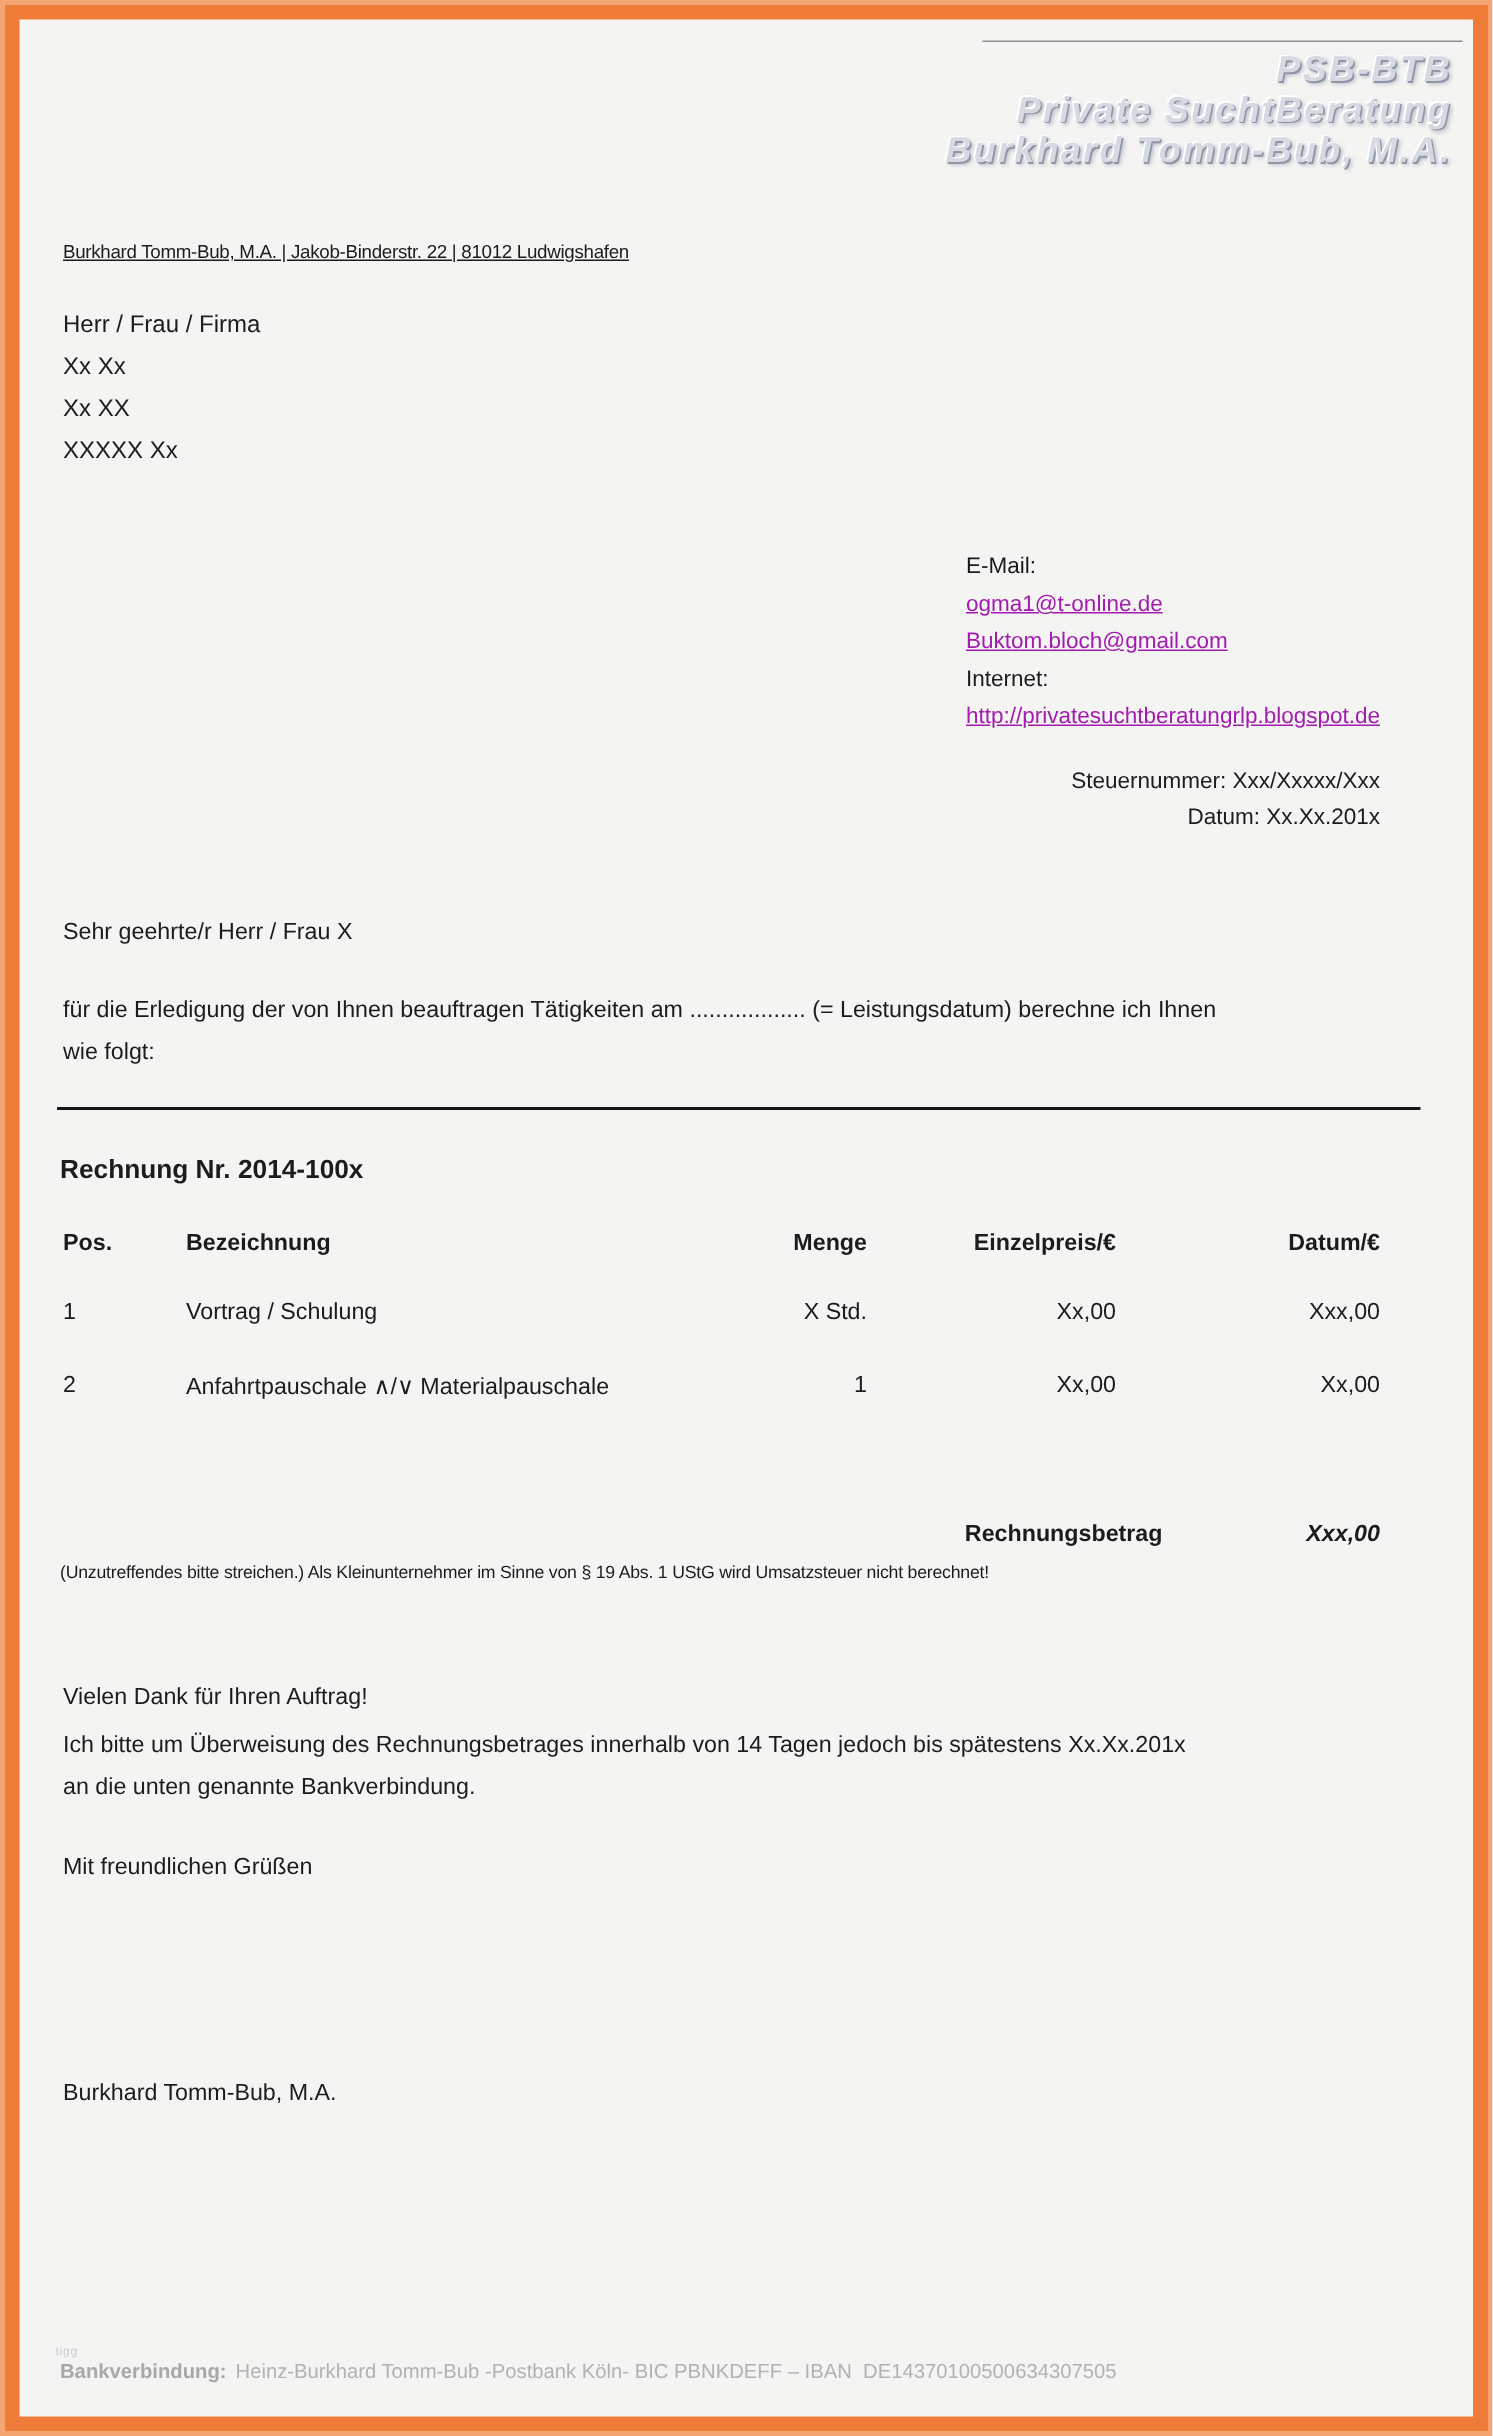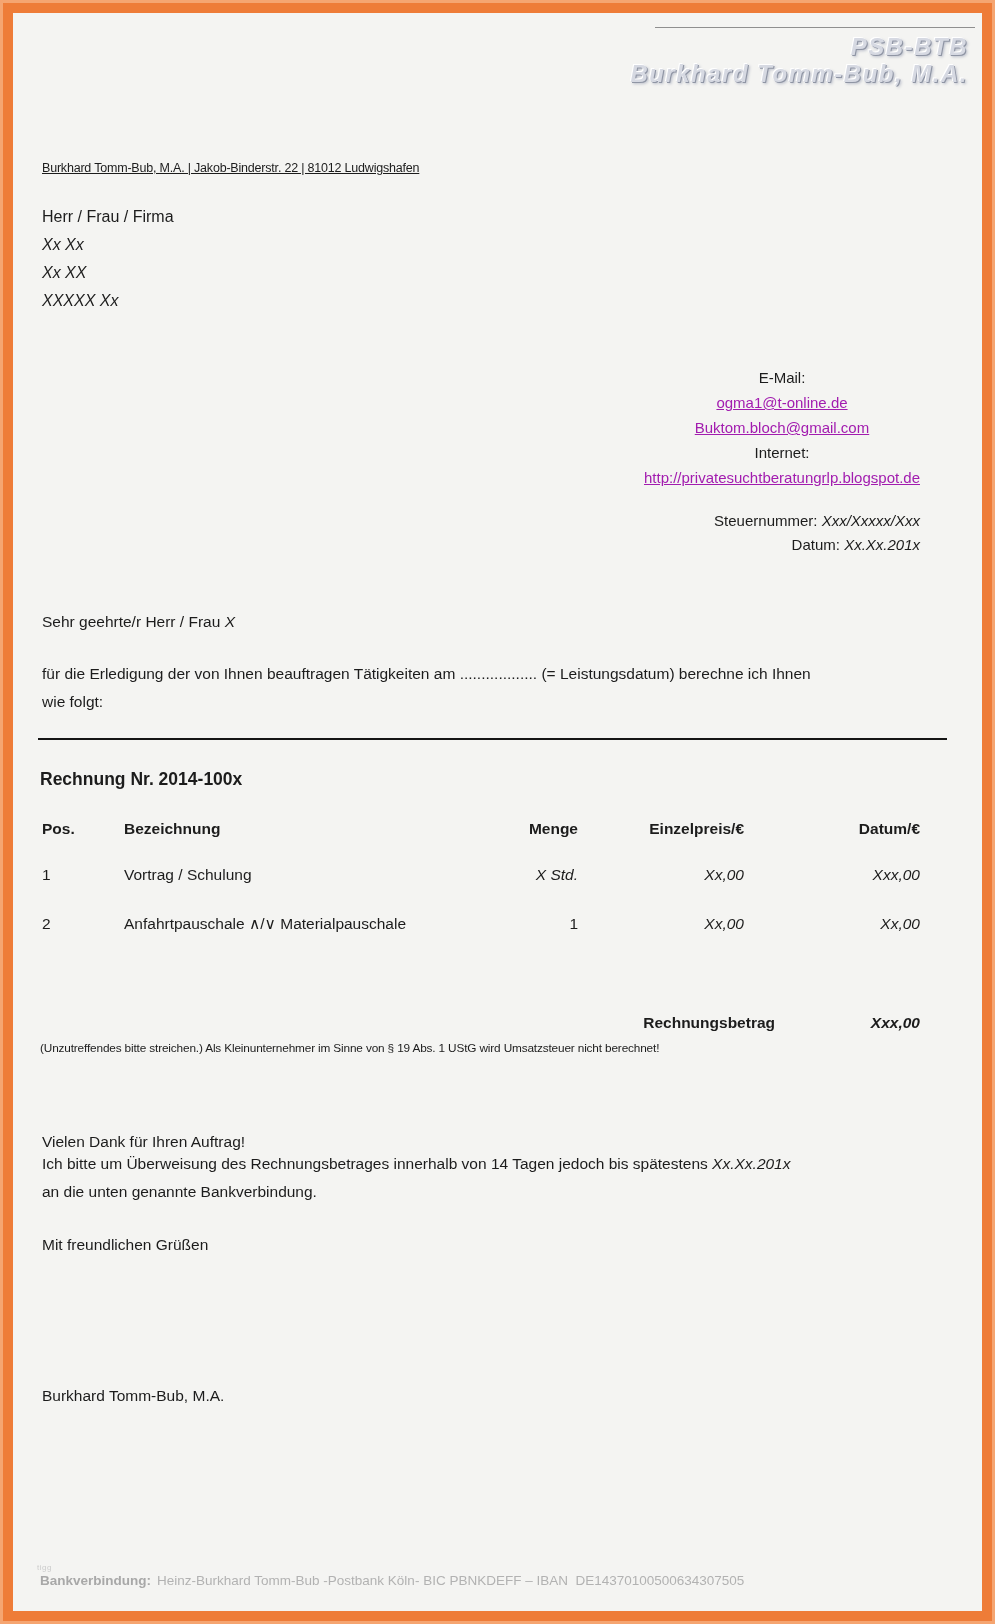--- a/index.html
+++ b/index.html
@@ -12,36 +12,36 @@
   }
   .frame-inner {
     width:100%; height:100%;
     border:10px solid #ee7c38;
     background:#f4f4f2;
     position:relative;
     overflow:hidden;
     padding-left:28px;
   }
   .abs { position:absolute; }
-  .it { font-style:italic; }
+  .it { }
 
   .logo-rule { top:14px; right:7px; width:320px; border-top:1px solid #8f8f8f; height:0; }
   .logo {
     top:20px; right:14px; text-align:right;
     font-size:24px; font-weight:bold; font-style:italic;
     line-height:27px; letter-spacing:1.5px;
     color:#d6d9e2;
     text-shadow:-1px -1px 0 #ffffff, 1px 1px 0 #8f95a4, 2px 2px 3px #b9bdc9;
   }
 
   .sender { top:148px; left:29px; font-size:12.5px; text-decoration:underline; letter-spacing:-0.2px; }
 
   .recipient { top:190px; left:29px; font-size:16px; line-height:28px; }
 
-  .contact { top:352px; right:62px; text-align:center; font-size:15px; line-height:25px; }
+  .contact { top:352px; right:62px; text-align:left; font-size:15px; line-height:25px; }
   .contact a { color:#a21caf; text-decoration:underline; cursor:pointer; }
 
   .tax-block { top:496px; right:62px; text-align:right; font-size:15px; line-height:24px; }
 
   .salutation { top:600px; left:29px; font-size:15.5px; }
   .intro { top:647px; left:29px; font-size:15.5px; line-height:28px; }
 
   .separator { top:725px; left:25px; width:909px; border-top:2.5px solid #151515; height:0; }
 
   .inv-title { top:756px; left:27px; font-size:17.5px; font-weight:bold; }
@@ -51,38 +51,39 @@
   .trow1 { top:853px; }
   .trow2 { top:902px; }
   .c-qty,.c-unit,.c-total { text-align:right; }
 
   .total-row { top:1001px; left:29px; width:878px; height:20px; font-size:15.5px; font-weight:bold; }
   .total-label { position:absolute; right:145px; }
   .total-value { position:absolute; right:0; font-style:italic; }
 
   .note { top:1028px; left:27px; font-size:11.8px; letter-spacing:-0.15px; }
 
-  .thanks   { top:1110px; left:29px; font-size:15.5px;margin-top:10px; }
+  .thanks   { top:1110px; left:29px; font-size:15.5px; }
   .payment  { top:1137px; left:29px; font-size:15.5px; line-height:28px; }
   .regards  { top:1223px; left:29px; font-size:15.5px; }
   .signature{ top:1374px; left:29px; font-size:15.5px; }
 
   .watermark { top:1550px; left:24px; font-size:8px; color:#cccccc; letter-spacing:0.5px; }
   .bankline  { top:1560px; left:27px; font-size:13.5px; color:#b2b2b2; white-space:pre-wrap; }
   .bankline b { color:#a8a8a8; margin-right:6px; }
 </style>
 </head>
 <body>
 
 <div class="frame-outer">
   <div class="frame-inner">
 
     <div class="abs logo-rule"></div>
     <div class="abs logo">
       <div>PSB-BTB</div>
+      <div>Private SuchtBeratung</div>
       <div>Burkhard Tomm-Bub, M.A.</div>
     </div>
 
     <div class="abs sender">Burkhard Tomm-Bub, M.A. | Jakob-Binderstr. 22 | 81012 Ludwigshafen</div>
 
     <div class="abs recipient">
       <div>Herr / Frau / Firma</div>
       <div class="it">Xx Xx</div>
       <div class="it">Xx XX</div>
       <div class="it">XXXXX Xx</div>

